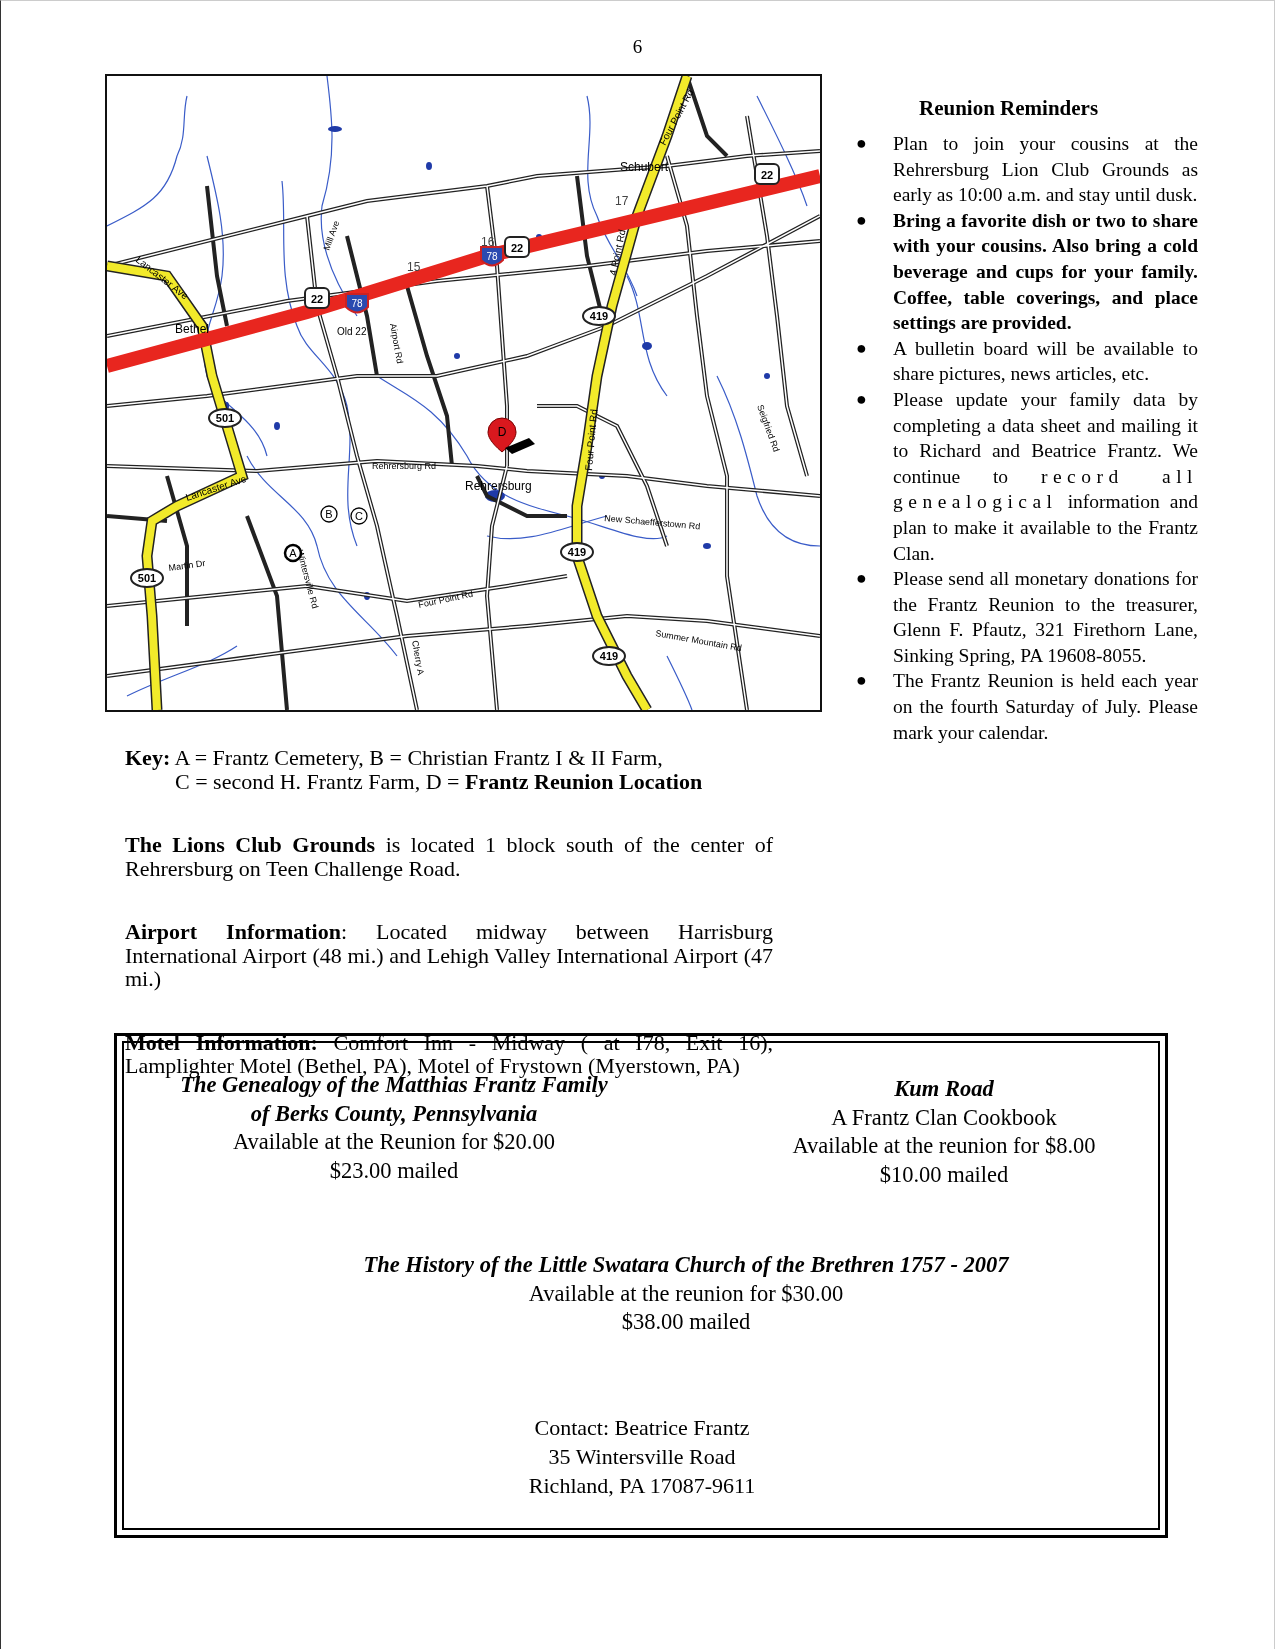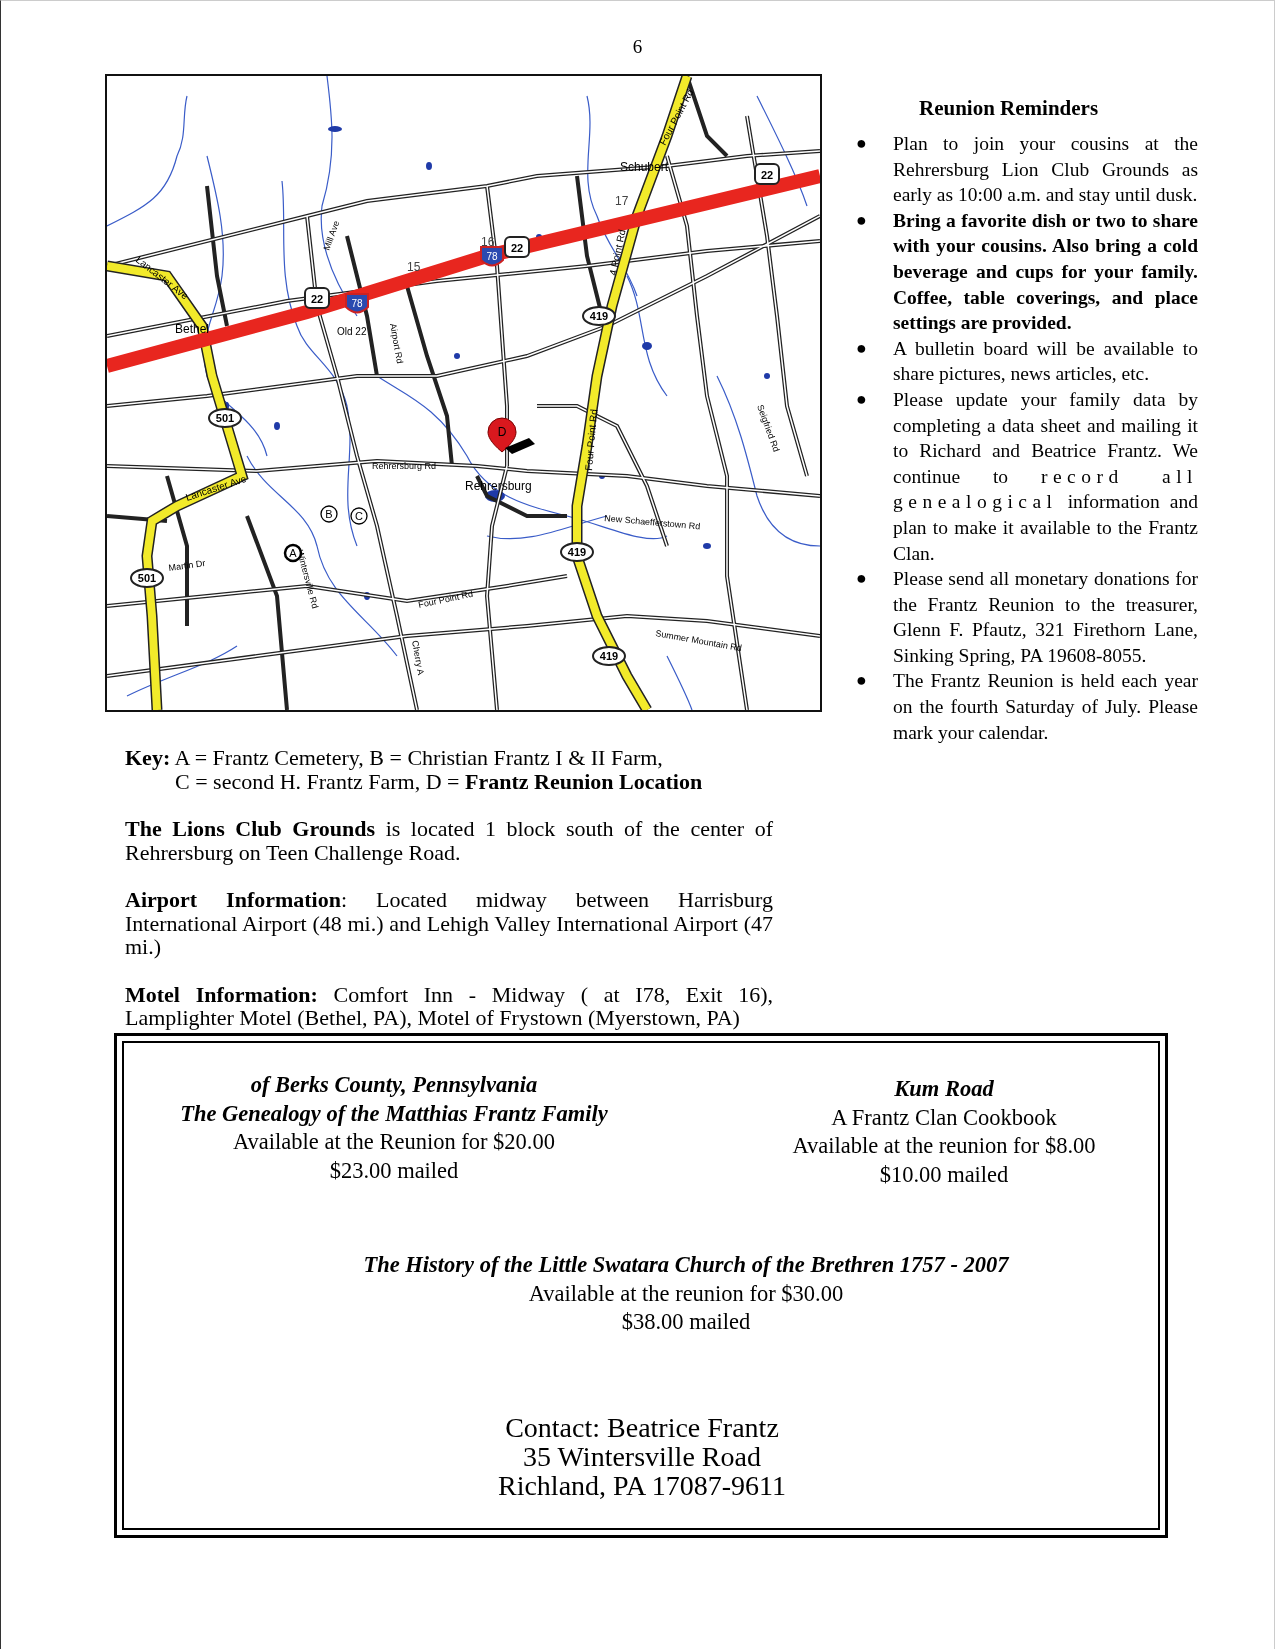--- a/index.html
+++ b/index.html
@@ -23,32 +23,32 @@
   .rem-bullet { position: absolute; left: 3px; top: 0; font-size: 18px; }
   .rem-item.bold { font-weight: bold; }
   .rem-item .ital { }
   .rem-item.spaced .spc { letter-spacing: 5.5px; }
 
   
   .info { position: absolute; left: 125px; top: 746px; width: 648px; font-size: 22px; line-height: 23.5px; }
   .key-line1 { }
   .key-line2 { padding-left: 50px; }
   .info p { margin: 0; text-align: justify; }
-  .info .para { margin-top: 24px; }
+  .info .para { margin-top: 40px; }
   .b { font-weight: bold; }
 
   
   .books-box { position: absolute; left: 114px; top: 1033px; width: 1048px; height: 499px; border: 3px solid #000; }
   .books-box-inner { position: absolute; left: 5px; top: 5px; right: 5px; bottom: 5px; border: 2px solid #000; }
   .book { position: absolute; text-align: center; font-size: 22.5px; line-height: 28.5px; }
   .book .title { font-weight: bold; font-style: italic; }
   .book1 { left: 20px; top: 28px; width: 500px; }
   .book2 { left: 600px; top: 32px; width: 440px; }
   .book3 { left: 0; top: 208px; width: 1036px; padding-left: 44px; }
-  .contact { position: absolute; left: 0; top: 370px; width: 1036px; text-align: center; font-size: 28px; line-height: 29px; }
+  .contact { position: absolute; left: 0; top: 370px; width: 1036px; text-align: center; font-size: 22px; line-height: 29px; }
 </style>
 </head>
 <body>
 
 <div class="page-edge"></div>
 <div class="page-number">6</div>
 
 <div class="map">
   <svg width="713" height="634" viewBox="0 0 713 634">
 
@@ -260,22 +260,22 @@
     <span>C = second H. Frantz Farm,  D = </span><span class="b">Frantz Reunion Location</span>
   </div>
   <p class="para"><span class="b">The Lions Club Grounds</span><span> is located 1 block south of the center of Rehrersburg on Teen Challenge Road.</span></p>
   <p class="para"><span class="b">Airport Information</span><span>: Located midway between Harrisburg International Airport (48 mi.) and Lehigh Valley International Airport (47 mi.)</span></p>
   <p class="para"><span class="b">Motel Information:</span><span> Comfort Inn - Midway ( at I78, Exit 16), Lamplighter Motel (Bethel, PA), Motel of Frystown  (Myerstown, PA)</span></p>
 </div>
 
 <div class="books-box">
   <div class="books-box-inner">
     <div class="book book1">
+      <div class="title">The Genealogy of the Matthias Frantz Family</div>
       <div class="title">of Berks County, Pennsylvania</div>
-      <div class="title">The Genealogy of the Matthias Frantz Family</div>
       <div>Available at the Reunion for $20.00</div>
       <div>$23.00 mailed</div>
     </div>
     <div class="book book2">
       <div class="title">Kum Road</div>
       <div>A Frantz Clan Cookbook</div>
       <div>Available at the reunion for $8.00</div>
       <div>$10.00 mailed</div>
     </div>
     <div class="book book3">

